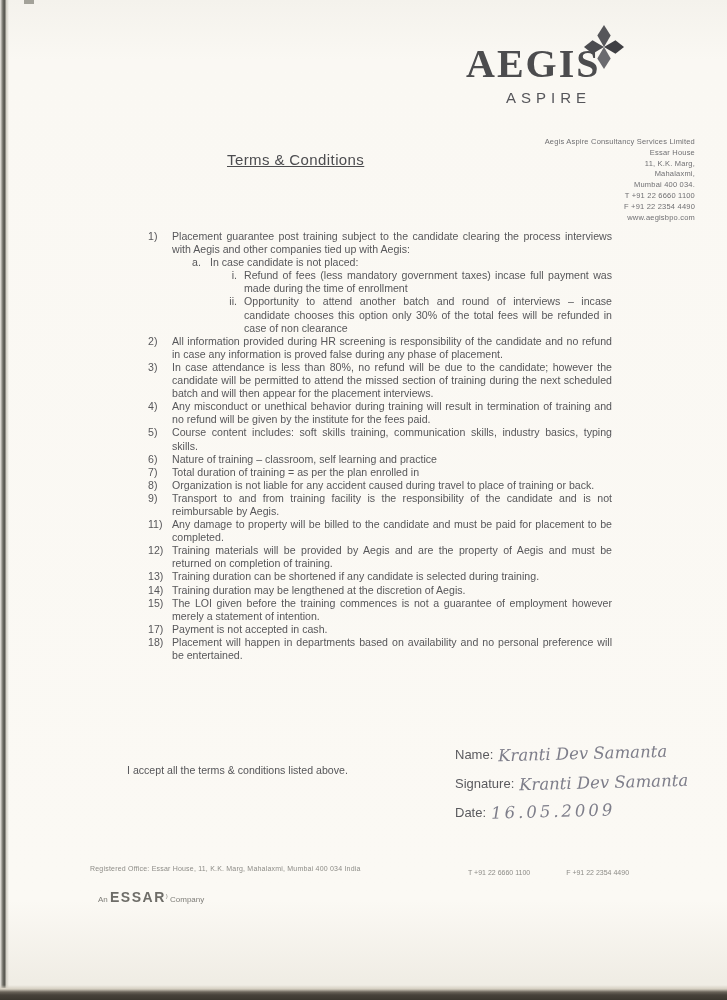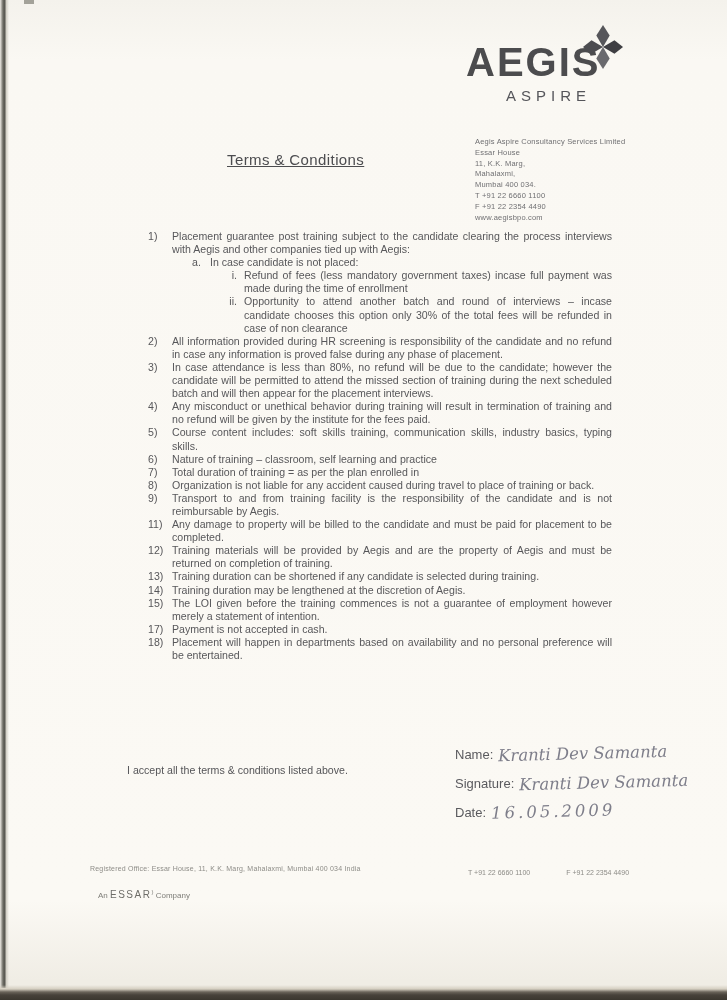--- a/index.html
+++ b/index.html
@@ -19,33 +19,33 @@
     background: linear-gradient(to right, #efece6 0px, #6d6c64 3px, #55544e 5px, #cfccc2 6px, rgba(255,255,255,0) 9px);
   }
   .edge-bottom {
     position:absolute; left:0; right:0; bottom:0; height:15px;
     background: linear-gradient(to bottom, rgba(0,0,0,0) 0px, #d5cfc1 4px, #6a645a 7px, #47423a 10px, #3b372f 100%);
   }
   .corner-mark { position:absolute; left:24px; top:0; width:10px; height:4px; background:#8f8d85; opacity:.8; }
 
   
   .logo { position:absolute; left:466px; top:40px; }
-  .logo-row { position:relative; display:inline-block; }
+  .logo-row { position:relative; display:inline-block;font-family:Liberation Serif, serif; }
   .brand {
     font-size:40px; font-weight:bold; letter-spacing:2px; color:#4c4c4e;
   }
   .plus-icon { position:absolute; right:-24px; top:-16px; }
   .logo-sub {
     font-size:15px; letter-spacing:5px; color:#55555a; margin:2px 0 17px 40px;
   }
 
   
   .letterhead {
     position:absolute; left:475px; top:137px; width:220px;
-    font-size:7.5px; line-height:10.8px; color:#6f6f72; letter-spacing:.2px;
+    font-size:7.5px; line-height:10.8px; color:#6f6f72; letter-spacing:.2px;text-align:right;
   }
 
   
   .title {
     position:absolute; left:227px; top:151px;
     font-size:15px; font-weight:normal; color:#4c4c4f;
     text-decoration:underline; letter-spacing:.4px;
   }
 
   
@@ -78,21 +78,21 @@
 
   
   .footer-office {
     position:absolute; left:90px; top:865px;
     font-size:7px; color:#8d8c87; letter-spacing:.2px;
   }
   .footer-company {
     position:absolute; left:98px; top:889px;
     font-size:8px; color:#7e7d78;
   }
-  .essar-brand { font-weight:normal; font-size:10px; letter-spacing:1.5px; color:#6e6d68; }
+  .essar-brand { font-weight:bold; font-size:14px; letter-spacing:1.5px; color:#6e6d68; }
   .essar-sup { font-size:6px; vertical-align:super; }
   .footer-phones {
     position:absolute; left:468px; top:869px;
     font-size:7px; color:#8d8c87;
   }
   .footer-phones span { margin-right:34px; }
 </style>
 </head>
 <body>
 

